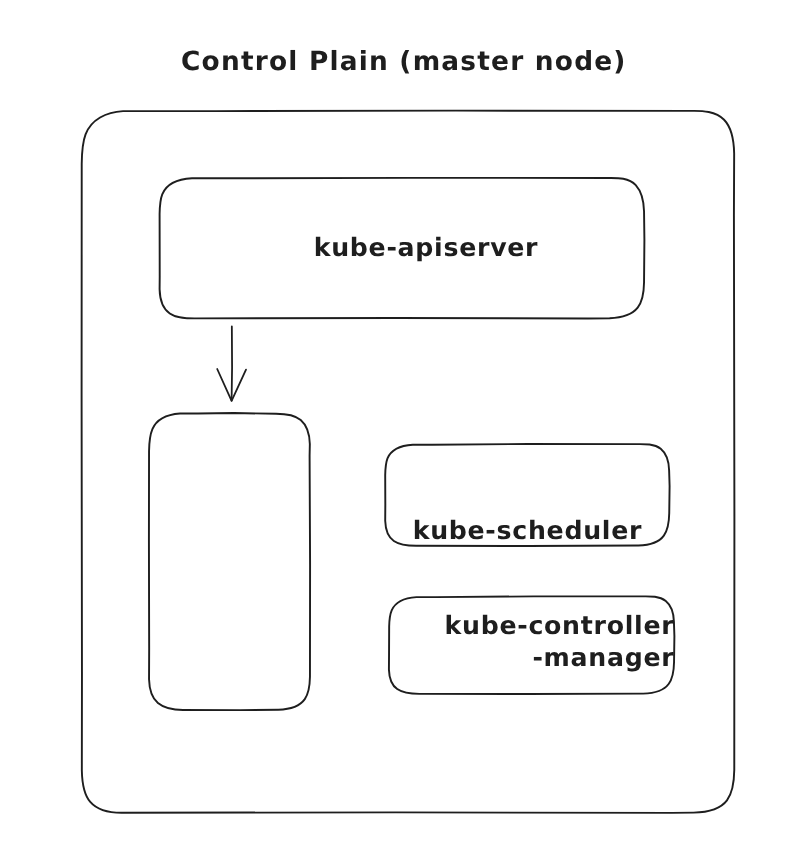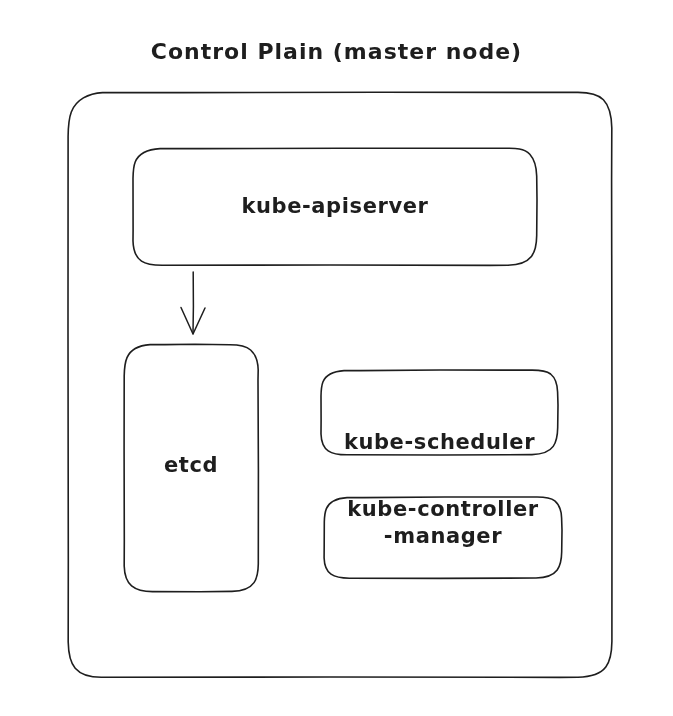--- a/index.html
+++ b/index.html
@@ -57,39 +57,41 @@
     top: 38px;
     width: 673px;
     font-size: 22px;
     letter-spacing: 1.0px;
   }
   #label-apiserver {
     left: 133px;
     top: 193px;
     width: 404px;
     font-size: 21px;
+    padding-left: 20px;
   }
   #label-etcd {
     left: 124px;
     top: 452px;
     width: 134px;
     font-size: 21px;
   }
   #label-scheduler {
     left: 321px;
     top: 399px;
     width: 237px;
     font-size: 21px;
     margin-top: 30px;
   }
   #label-controller-manager {
     left: 324px;
-    top: 496px;
+    top: 508px;
     width: 238px;
     font-size: 21px;
+    text-align: right;
   }
 </style>
 </head>
 <body>
 
 <div id="canvas">
 
   <svg id="sketch" viewBox="0 0 673 716" xmlns="http://www.w3.org/2000/svg">
 
     <g>
@@ -207,20 +209,19 @@
            L 363.0 497.6
            Z"></path>
     </g>
 
   </svg>
 
   <div class="lbl" id="diagram-title">Control Plain (master node)</div>
 
   <div class="lbl" id="label-apiserver">kube-apiserver</div>
 
-  <div class="lbl" id="label-etcd">etcd</div>
 
   <div class="lbl" id="label-scheduler">kube-scheduler</div>
 
   <div class="lbl" id="label-controller-manager">kube-controller
 -manager</div>
 
 </div>
 
 </body></html>

